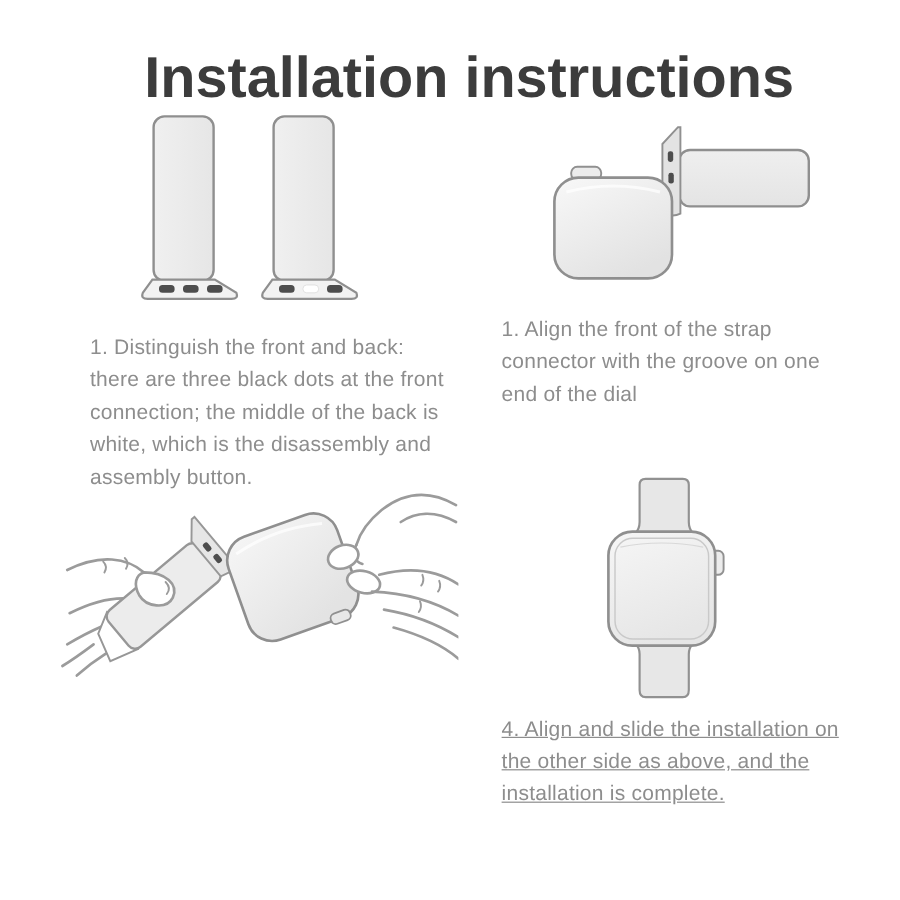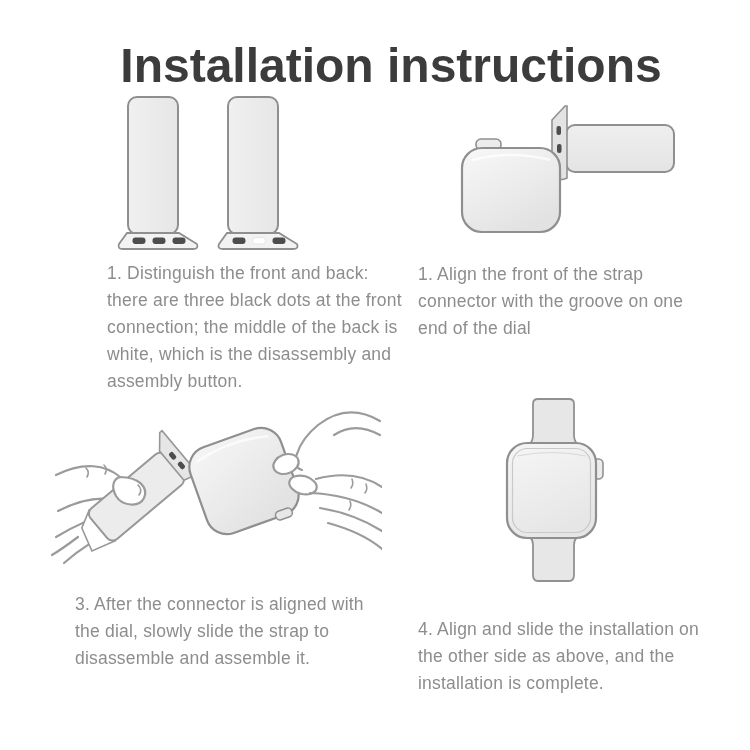--- a/index.html
+++ b/index.html
@@ -11,24 +11,24 @@
     position:absolute;left:0;top:22px;width:750px;margin:16px;
     text-align:center;font-size:48px;font-weight:bold;color:#3c3c3c;
     letter-spacing:0px;
   }
   .illus{position:absolute;}
   .illus svg{display:block;}
   .caption{
     position:absolute;margin:0;font-size:17.5px;line-height:27px;
     color:#8d8d8d;letter-spacing:0.2px;
   }
-  .cap-1{left:75px;top:260px;width:302px;margin-left:32px;}
+  .cap-1{left:75px;top:276px;width:302px;}
   .cap-2{left:418px;top:261px;width:300px;}
   .cap-3{left:75px;top:591px;width:312px;}
-  .cap-4{left:418px;top:616px;width:300px;}
+  .cap-4{left:418px;top:594px;width:300px;text-decoration:underline;}
   .il-1{left:60px;top:90px;}
   .il-2{left:420px;top:100px;}
   .il-3{left:50px;top:395px;}
   .il-4{left:490px;top:395px;}
 </style>
 </head>
 <body>
 
 <div class="stage">
 
@@ -156,16 +156,15 @@
       <path d="M37,138 L90,138 L87,142 Q84,145 84,150 L84,180 Q84,186 79,186 L48,186 Q43,186 43,180 L43,150 Q43,145 40,142 Z" fill="#e7e7e7" stroke="#919191" stroke-width="1.8"></path>
       <rect x="102" y="64" width="11" height="20" rx="4.5" fill="#ececec" stroke="#919191" stroke-width="1.6"></rect>
       <rect x="17" y="48" width="89" height="95" rx="20" fill="url(#dial4)" stroke="#8f8f8f" stroke-width="2.2"></rect>
       <rect x="22.5" y="53.5" width="78" height="84" rx="15" fill="none" stroke="#c9c9c9" stroke-width="1.2"></rect>
       <path d="M27,61 Q61,54 96,61" fill="none" stroke="#d8d8d8" stroke-width="1"></path>
     </svg>
   </div>
 
   <p class="caption cap-1">1. Distinguish the front and back: there are three black dots at the front connection; the middle of the back is white, which is the disassembly and assembly button.</p>
   <p class="caption cap-2">1. Align the front of the strap connector with the groove on one end of the dial</p>
-  <p class="caption cap-3">3. After the connector is aligned with the dial, slowly slide the strap to disassemble and assemble it.</p>
   <p class="caption cap-4">4. Align and slide the installation on the other side as above, and the installation is complete.</p>
 
 </div>
 
 </body></html>

